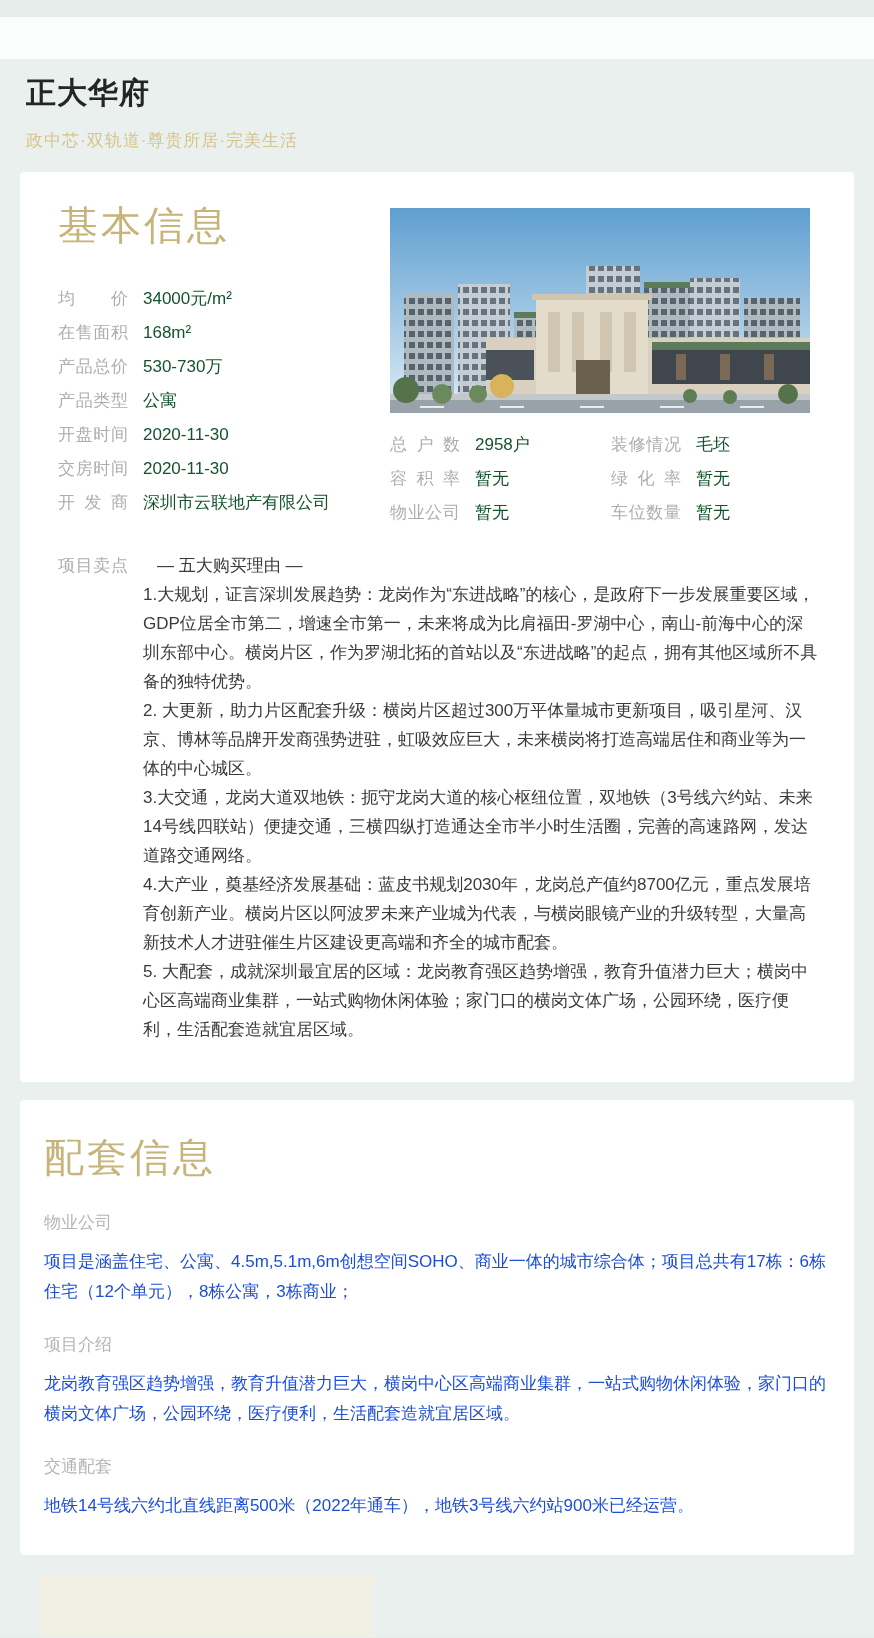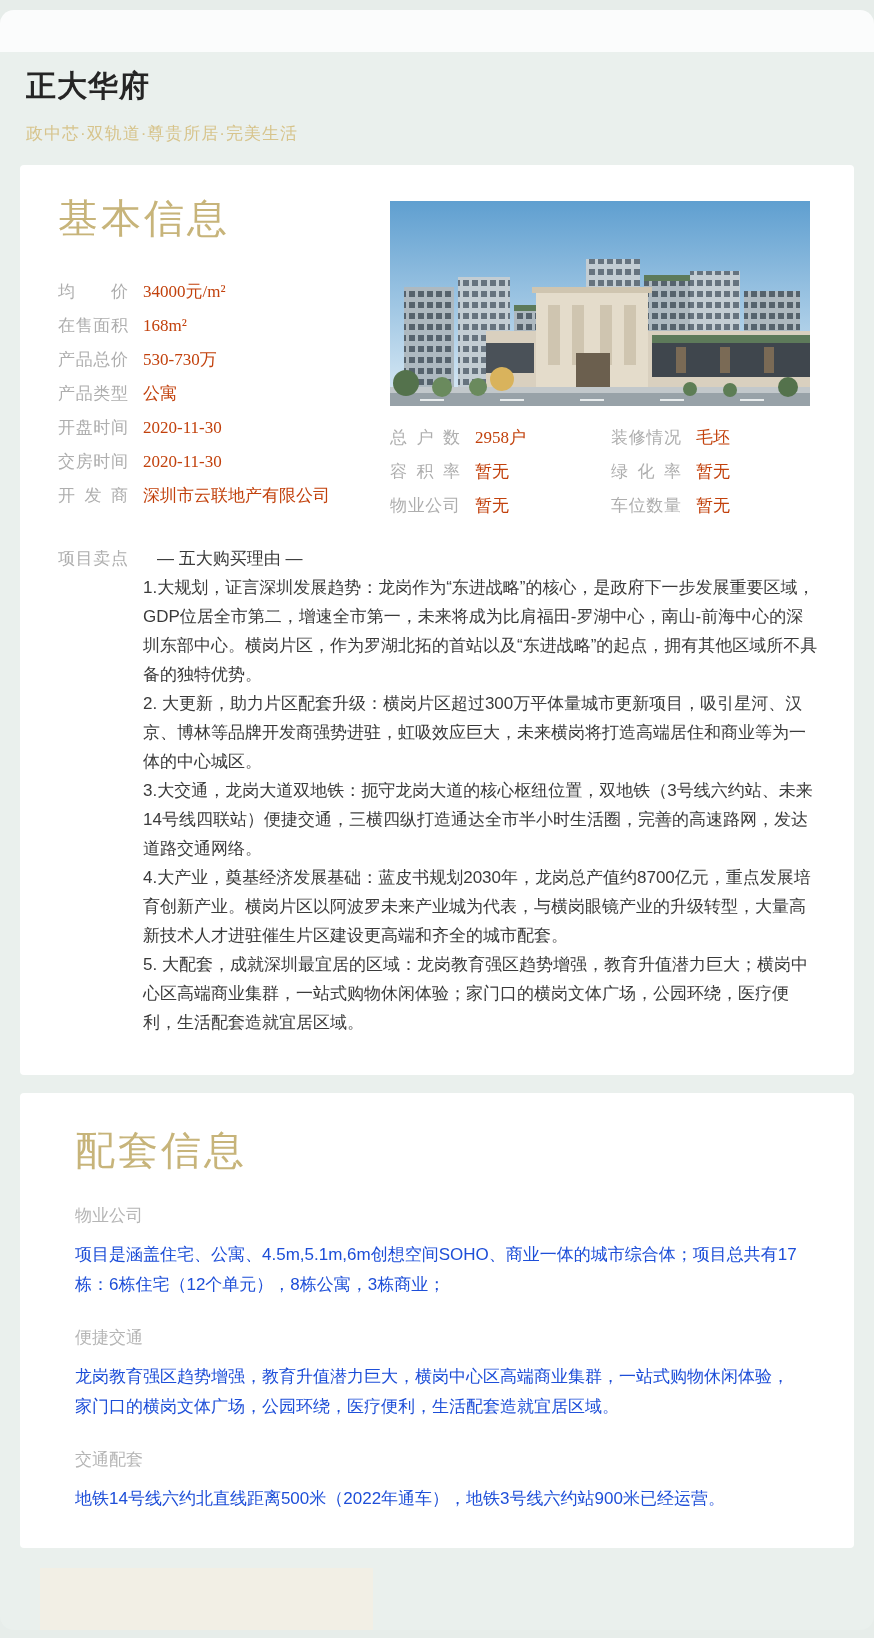--- a/index.html
+++ b/index.html
@@ -1,56 +1,55 @@
 <!DOCTYPE html>
 <html lang="zh"><head>
 <meta charset="utf-8">
 <style>
   * { box-sizing: border-box; }
   html,body { margin:0; padding:0; background:#e7edea; }
   .page {
-    width:874px; height:1620px; margin:10px auto; position:relative; overflow:hidden;
+    width:874px; height:1620px; margin:17px auto; position:relative; overflow:hidden;
     background:#eaf0ed;
     font-family:"Liberation Sans","DejaVu Sans",sans-serif;
-    border-radius:14px;
     -webkit-font-smoothing:antialiased;
   }
   .top-strip { height:42px; background:#fbfcfc; }
   .header { padding:14px 26px 20px; }
   .page-title { margin:0; font-size:30px; font-weight:700; color:#252525; letter-spacing:1px; }
   .page-subtitle { margin-top:15px; font-size:17px; color:#d7c48c; letter-spacing:1px; }
 
   .card { background:#ffffff; margin:0 20px; border-radius:4px; }
   .card.basic { padding:26px 34px 38px 38px; }
   .section-title { margin:0; font-size:40px; color:#c7b47a; font-weight:500; letter-spacing:3px; }
 
   .basic-top { display:flex;justify-content:space-between; }
   .basic-left { width:332px; flex:none; }
   .fields { margin-top:36px; }
   .frow { display:flex; margin-bottom:15px; font-size:17px; line-height:19px; }
   .flabel { width:70px; flex:none; margin-right:15px; color:#aeaeae;
             text-align:justify; text-align-last:justify; }
-  .fvalue { color:#c2410c;font-family:Liberation Serif, serif; }
+  .fvalue { color:#14532d; }
 
   .basic-right { flex:1; padding-top:10px; }
   .building-image { width:420px; height:205px; overflow:hidden; background:#cfe0ee; }
   .building-image svg { display:block; }
   .right-grid { display:grid; grid-template-columns:221px 1fr; margin-top:22px; }
   .right-grid .frow { margin-bottom:15px; }
   .location-row { margin-top:2px; }
 
   .selling-row { display:flex; margin-top:14px; font-size:17px; }
   .selling-row .flabel { line-height:29px; }
   .selling-content { flex:1; line-height:29px; color:#3a3a3a; }
   .selling-heading { padding-left:14px; }
   .selling-content p { margin:0; }
 
   .gap { height:18px; }
 
-  .card.amenities { padding:30px 55px 34px; }
+  .card.amenities { padding:30px 24px 34px; }
   .amenity-subtitle { margin-top:26px; font-size:17px; color:#b5b5b5; }
   .amenity-text { margin-top:13px; font-size:17px; line-height:30px; color:#1d4ed8; }
 
   .bottom { display:flex; margin:20px 40px 0; align-items:flex-start; }
   .agent-card { width:333px; flex:none; background:#f2efe5; padding:24px 24px 22px; height:172px; }
 </style>
 </head>
 <body>
 
 <div class="page">
@@ -203,21 +202,21 @@
 
   <section class="card amenities">
     <h2 class="section-title">配套信息</h2>
 
     <div>
       <div class="amenity-subtitle">物业公司</div>
       <div class="amenity-text">项目是涵盖住宅、公寓、4.5m,5.1m,6m创想空间SOHO、商业一体的城市综合体；项目总共有17栋：6栋住宅（12个单元），8栋公寓，3栋商业；</div>
     </div>
 
     <div>
-      <div class="amenity-subtitle">便捷交通</div>
+      <div class="amenity-subtitle">项目介绍</div>
       <div class="amenity-text">龙岗教育强区趋势增强，教育升值潜力巨大，横岗中心区高端商业集群，一站式购物休闲体验，家门口的横岗文体广场，公园环绕，医疗便利，生活配套造就宜居区域。</div>
     </div>
 
     <div>
       <div class="amenity-subtitle">交通配套</div>
       <div class="amenity-text">地铁14号线六约北直线距离500米（2022年通车），地铁3号线六约站900米已经运营。</div>
     </div>
   </section>
 
   <div class="bottom">

